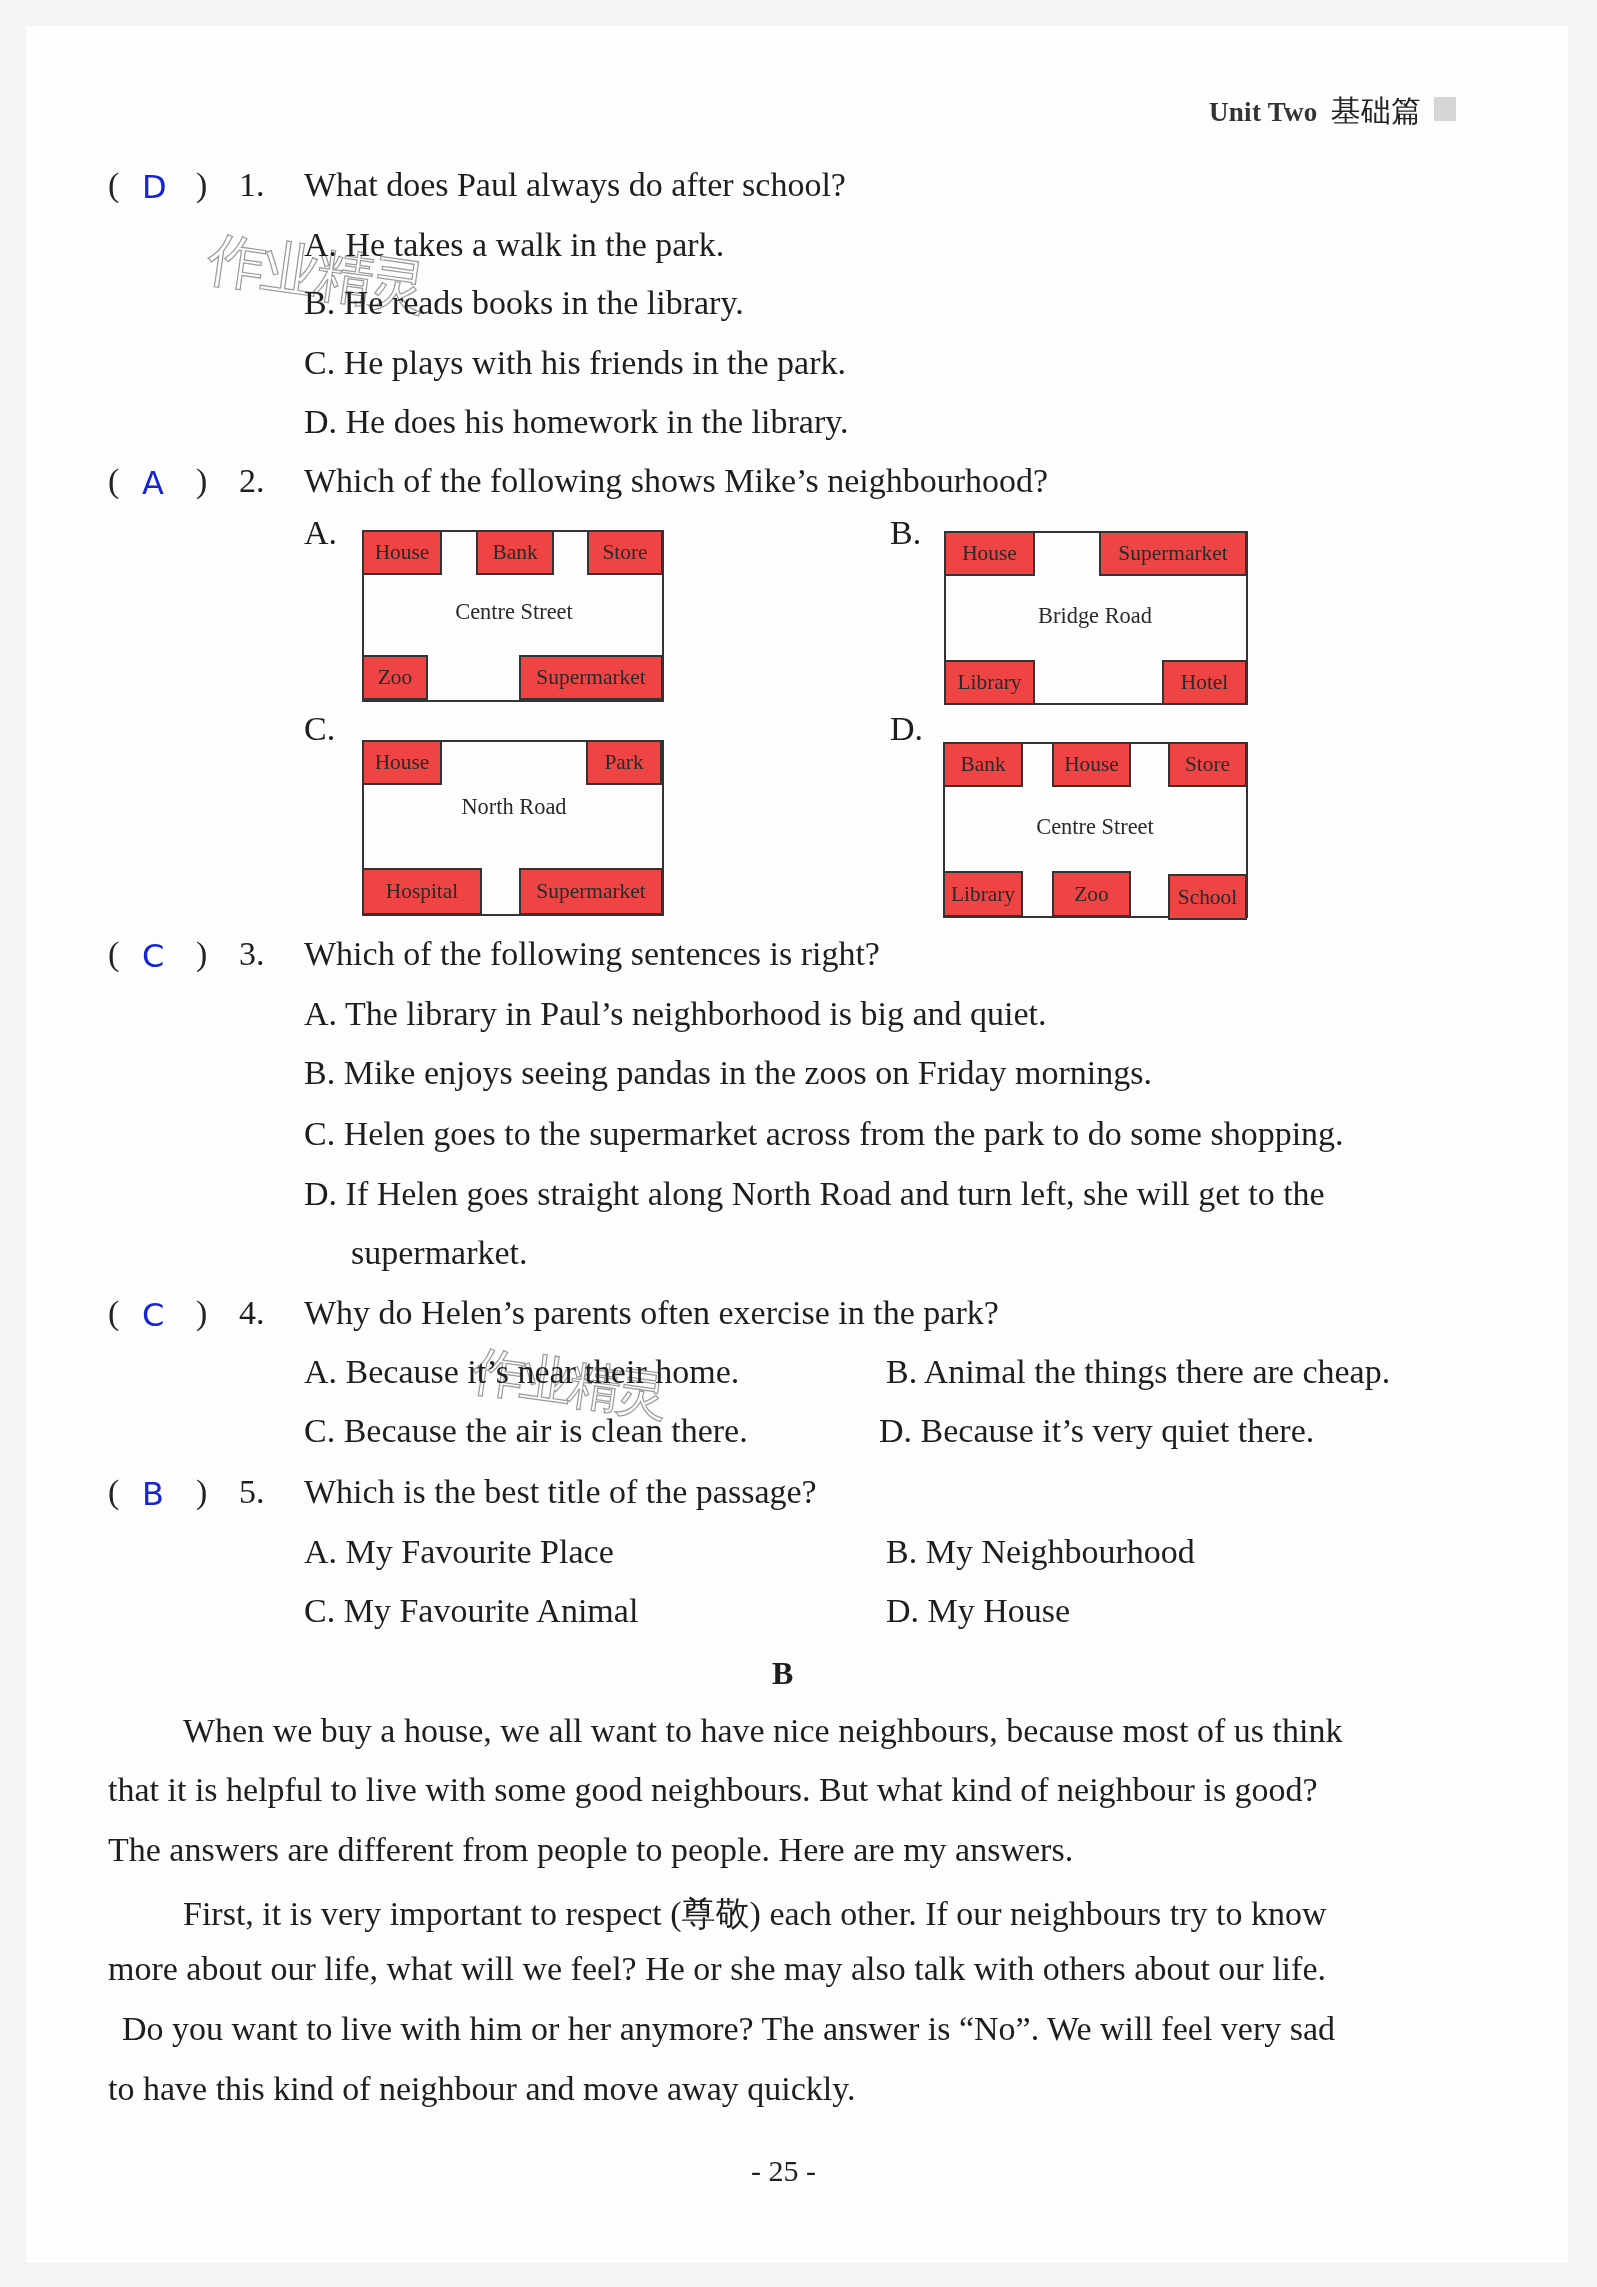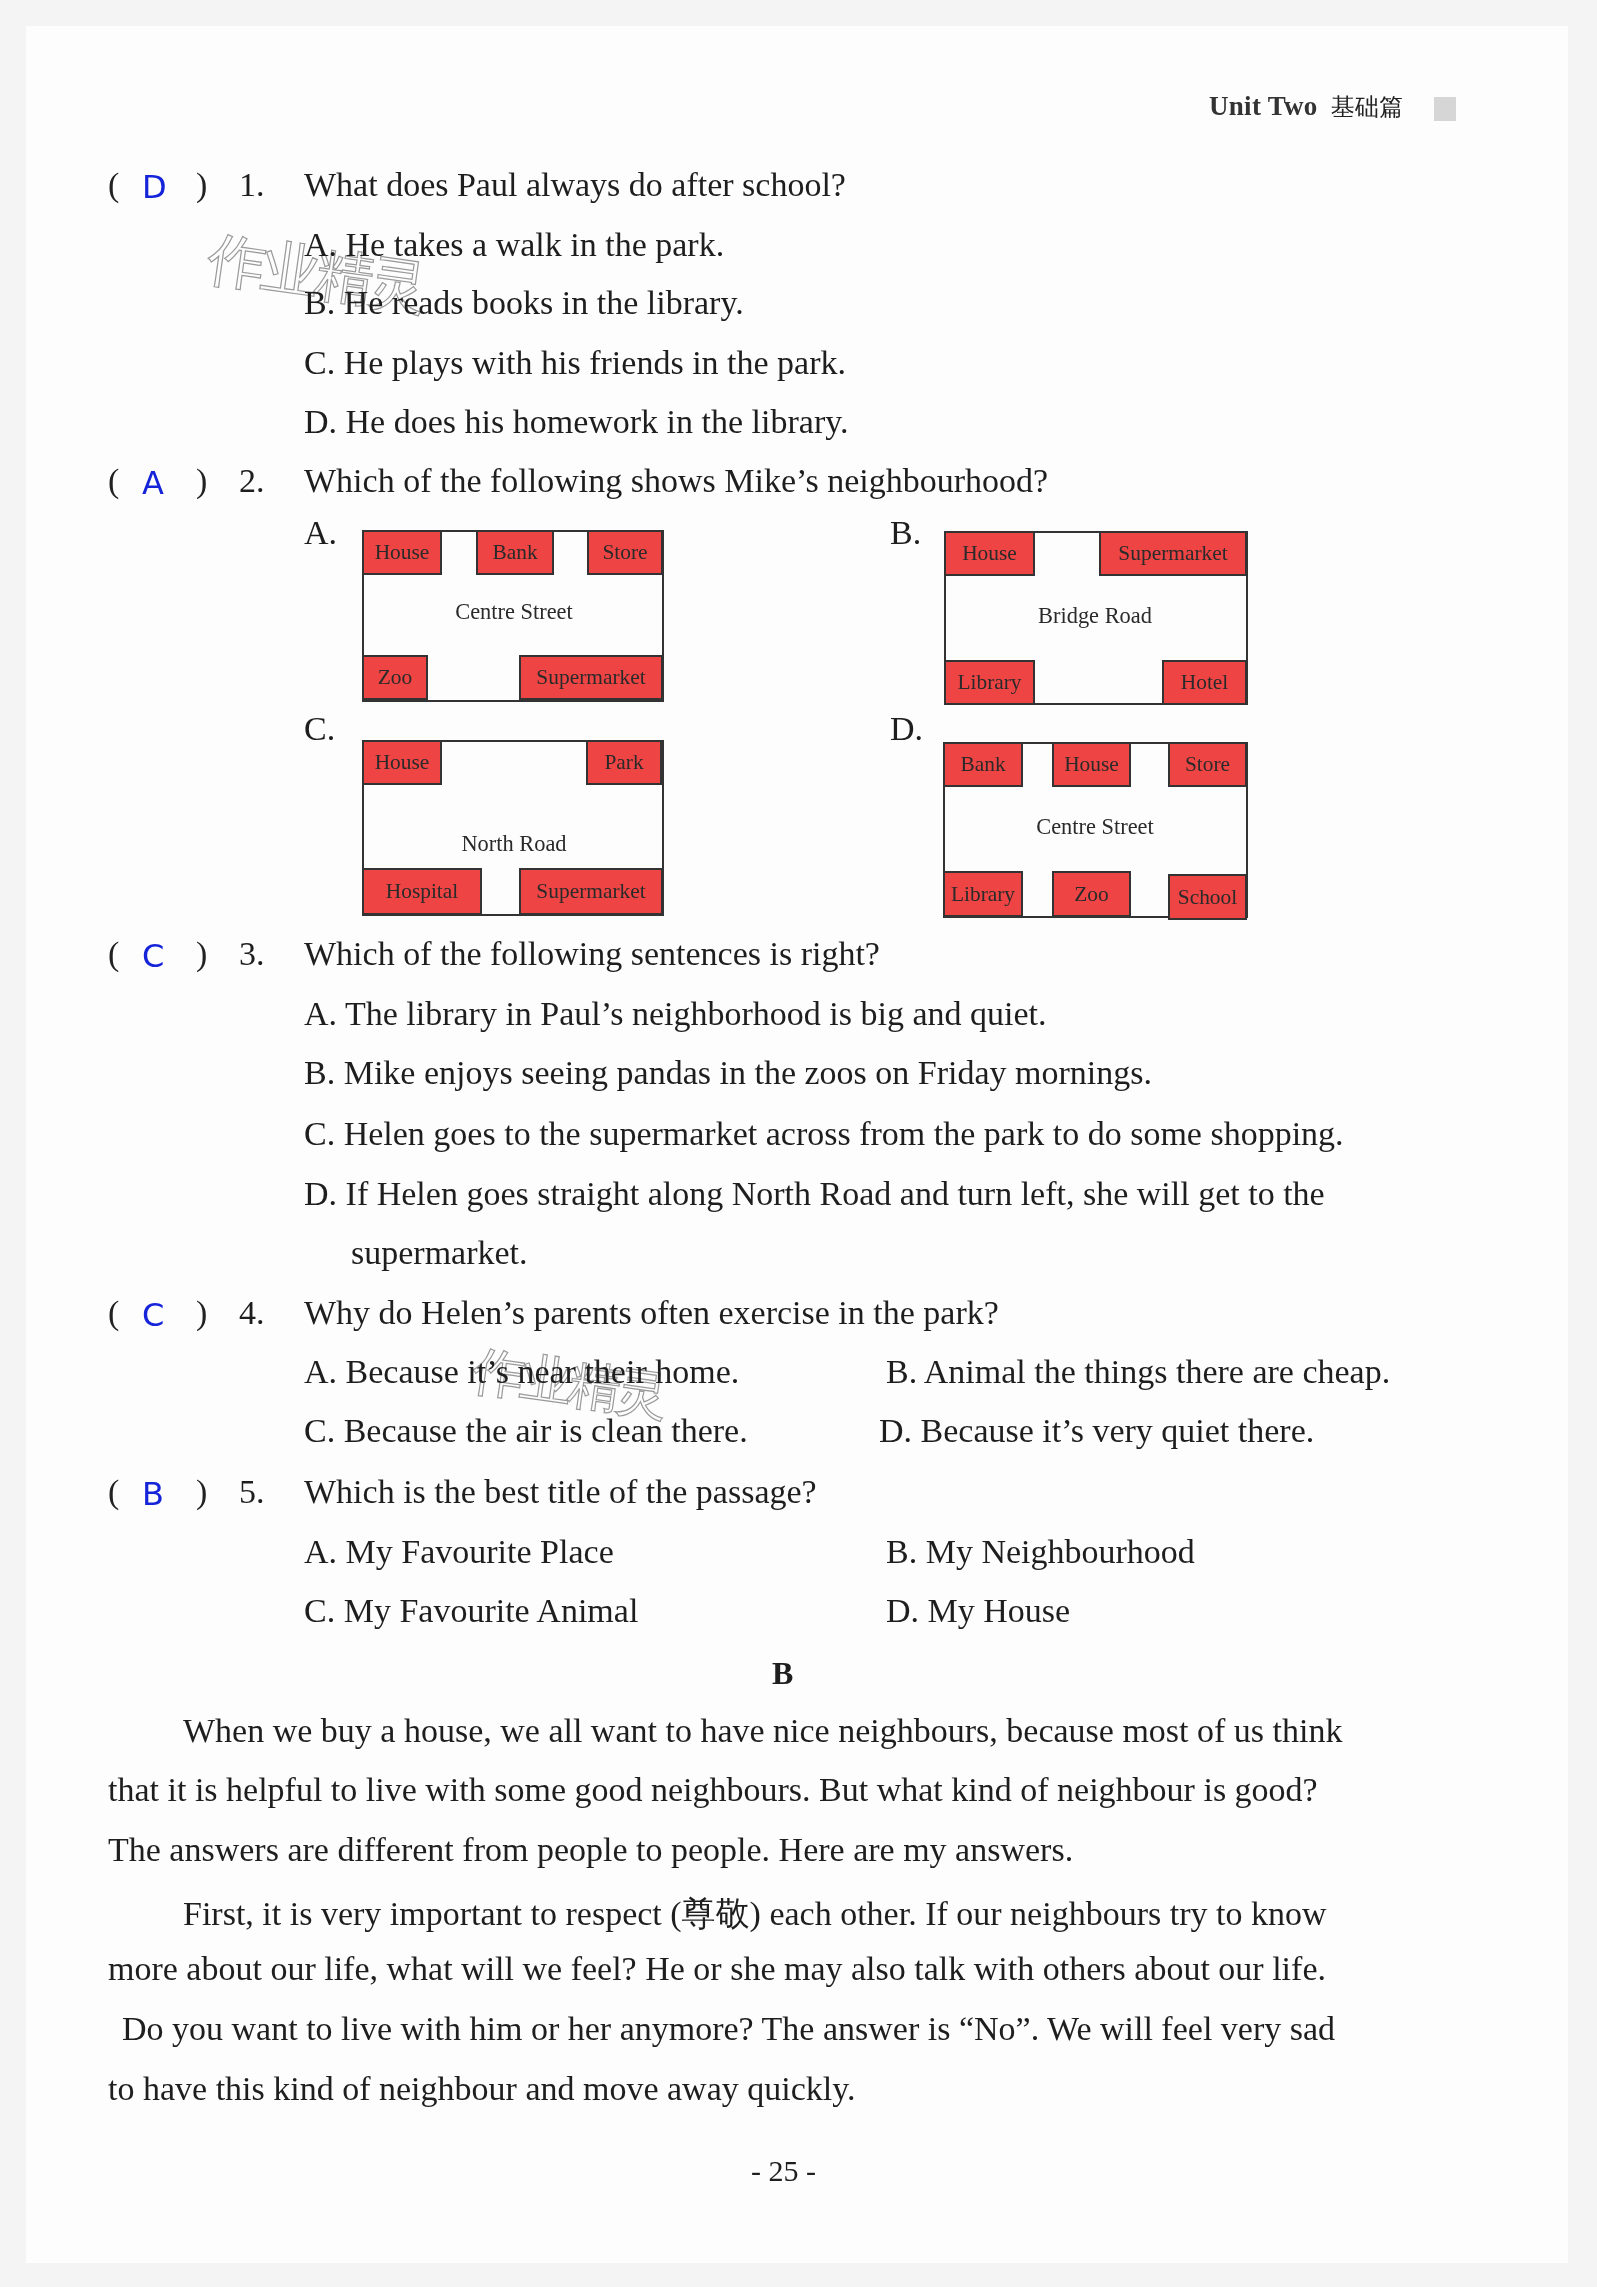--- a/index.html
+++ b/index.html
@@ -1,21 +1,21 @@
 <!DOCTYPE html>
 <html style="font-size:15px"><head>
 <meta charset="utf-8">
 <style>
   html, body { margin:0; padding:0; }
   body { width:1598px; height:2288px; background:#f4f4f4; position:relative; overflow:hidden;
          font-family:"Liberation Serif", "DejaVu Serif", serif; color:#1e1e1e; }
   .paper { position:absolute; left:26px; top:26px; width:1542px; height:2237px; background:#fdfdfd; }
   .abs { position:absolute; white-space:nowrap; }
   .header { left:1209px; top:91px; font-size:27px; font-weight:bold; color:#333; letter-spacing:0.3px; }
-  .header .cn { font-family:"DejaVu Sans", sans-serif; font-weight:normal; margin-left:13px; color:#222; font-size:24px;}
+  .header .cn { font-family:"DejaVu Sans", sans-serif; font-weight:normal; margin-left:13px; color:#222; font-size:30px;}
   .header-mark { position:absolute; left:1434px; top:97px; width:22.4px; height:24px; background:#d6d6d6; }
   .q { font-size:34px; }
   .paren { font-size:34px; color:#222; }
   .ans { color:#1524d8; font-family:"DejaVu Sans", sans-serif; font-size:32px; }
   .num { font-size:34px; }
   .opt { font-size:34px; }
   .map-letter { font-size:34px; }
   .map { position:absolute; border:2.3px solid #333; background:transparent; }
   .box { position:absolute; border:2.3px solid #333; background:#ef4444; font-size:21.4px; display:flex; align-items:center; justify-content:center; box-sizing:border-box; color:#2a2a2a; }
   .road { position:absolute; font-size:22.4px; color:#2a2a2a; white-space:nowrap; transform:translateX(-50%); }
@@ -76,21 +76,21 @@
     <div class="road" style="left:1095px;top:603px;">Bridge Road</div>
     <div class="box" style="left:944px;top:660px;width:91px;height:45px;">Library</div>
     <div class="box" style="left:1162px;top:660px;width:85px;height:45px;">Hotel</div>
   </div>
 
   <div>
     <span class="abs map-letter" style="left:304px;top:710px;">C.</span>
     <div class="map" style="left:362px;top:740px;width:298px;height:172px;"></div>
     <div class="box" style="left:362px;top:740px;width:80px;height:45px;">House</div>
     <div class="box" style="left:586px;top:740px;width:76px;height:45px;">Park</div>
-    <div class="road" style="left:514px;top:831px;">North Road</div>
+    <div class="road" style="left:514px;top:794px;">North Road</div>
     <div class="box" style="left:362px;top:868px;width:120px;height:47px;">Hospital</div>
     <div class="box" style="left:519px;top:868px;width:144px;height:47px;">Supermarket</div>
   </div>
 
   <div>
     <span class="abs map-letter" style="left:890px;top:710px;">D.</span>
     <div class="map" style="left:943px;top:742px;width:301px;height:172px;"></div>
     <div class="box" style="left:943px;top:742px;width:80px;height:45px;">Bank</div>
     <div class="box" style="left:1052px;top:742px;width:79px;height:45px;">House</div>
     <div class="box" style="left:1168px;top:742px;width:79px;height:45px;">Store</div>

